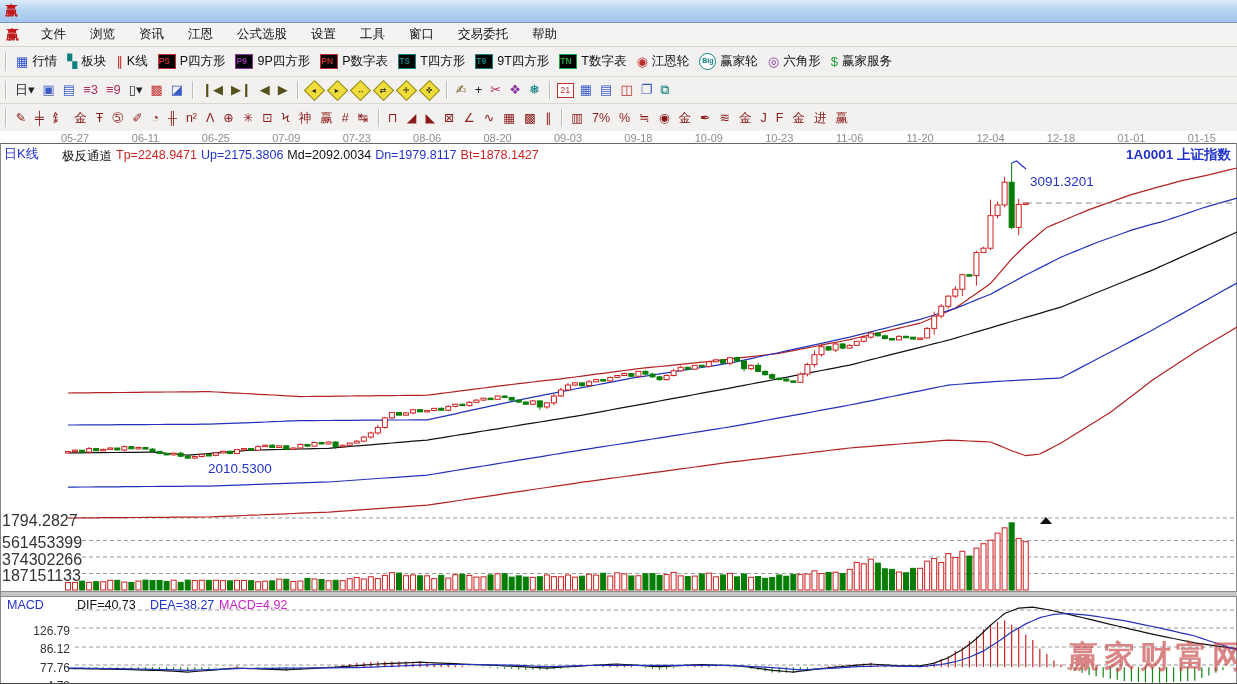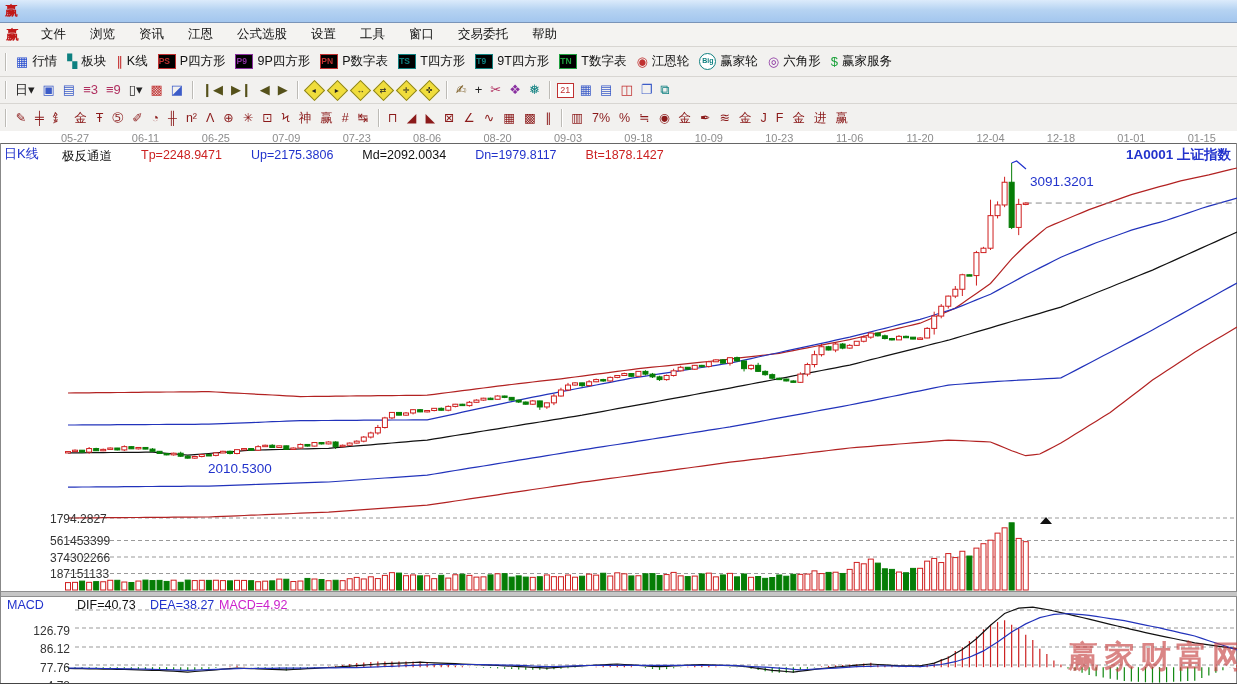--- a/index.html
+++ b/index.html
@@ -37,24 +37,24 @@
   
   .chart{position:absolute;left:0;top:131px;width:1237px;height:553px;background:#fff;}
   .frame-top{position:absolute;left:0;top:12px;width:1237px;height:1px;background:#666;}
   .frame-bottom{position:absolute;left:0;top:552px;width:1237px;height:1px;background:#444;}
   .frame-left{position:absolute;left:0;top:12px;width:1px;height:540px;background:#888;}
   .frame-right{position:absolute;left:1236px;top:12px;width:1px;height:540px;background:#888;}
   .datelabel{position:absolute;top:1px;width:40px;text-align:center;font-size:11px;color:#8c8c8c;}
   .pane-sep{position:absolute;left:1px;top:460px;width:1236px;height:6px;background:#c6c6c6;
     border-top:1px solid #8f8f8f;border-bottom:1px solid #8f8f8f;box-sizing:border-box;}
   .kperiod{position:absolute;left:4px;top:14px;font-size:13px;color:#2233cc;}
-  .ind-row{position:absolute;left:62px;top:17px;font-size:12.5px;display:flex;gap:29px;white-space:nowrap;}
+  .ind-row{position:absolute;left:62px;top:17px;font-size:12.5px;display:flex;gap:4px;white-space:nowrap;}
   .c-red{color:#cc2222;} .c-blue{color:#2233cc;} .c-black{color:#111;} .c-mag{color:#cc22cc;}
   .symbol-label{position:absolute;right:6px;top:15px;font-size:13.5px;font-weight:600;color:#2233cc;}
-  .axis-label{position:absolute;font-size:12px;color:#333;width:62px;text-align:left;padding-left:48px;}
+  .axis-label{position:absolute;font-size:16px;color:#333;width:62px;text-align:center;}
   .macd-axis{position:absolute;font-size:12px;color:#333;width:62px;text-align:right;margin-top:20px;}
   .macd-head{position:absolute;top:467px;font-size:12.5px;}
   .anno{position:absolute;font-size:13.5px;color:#2233cc;}
   .watermark{position:absolute;left:1068px;top:505px;font-family:"DejaVu Serif",serif;font-weight:bold;
     font-size:31px;color:#c43c3c;opacity:.62;letter-spacing:5px;white-space:nowrap;}
 </style>
 </head>
 <body>
 
 <div id="app">

